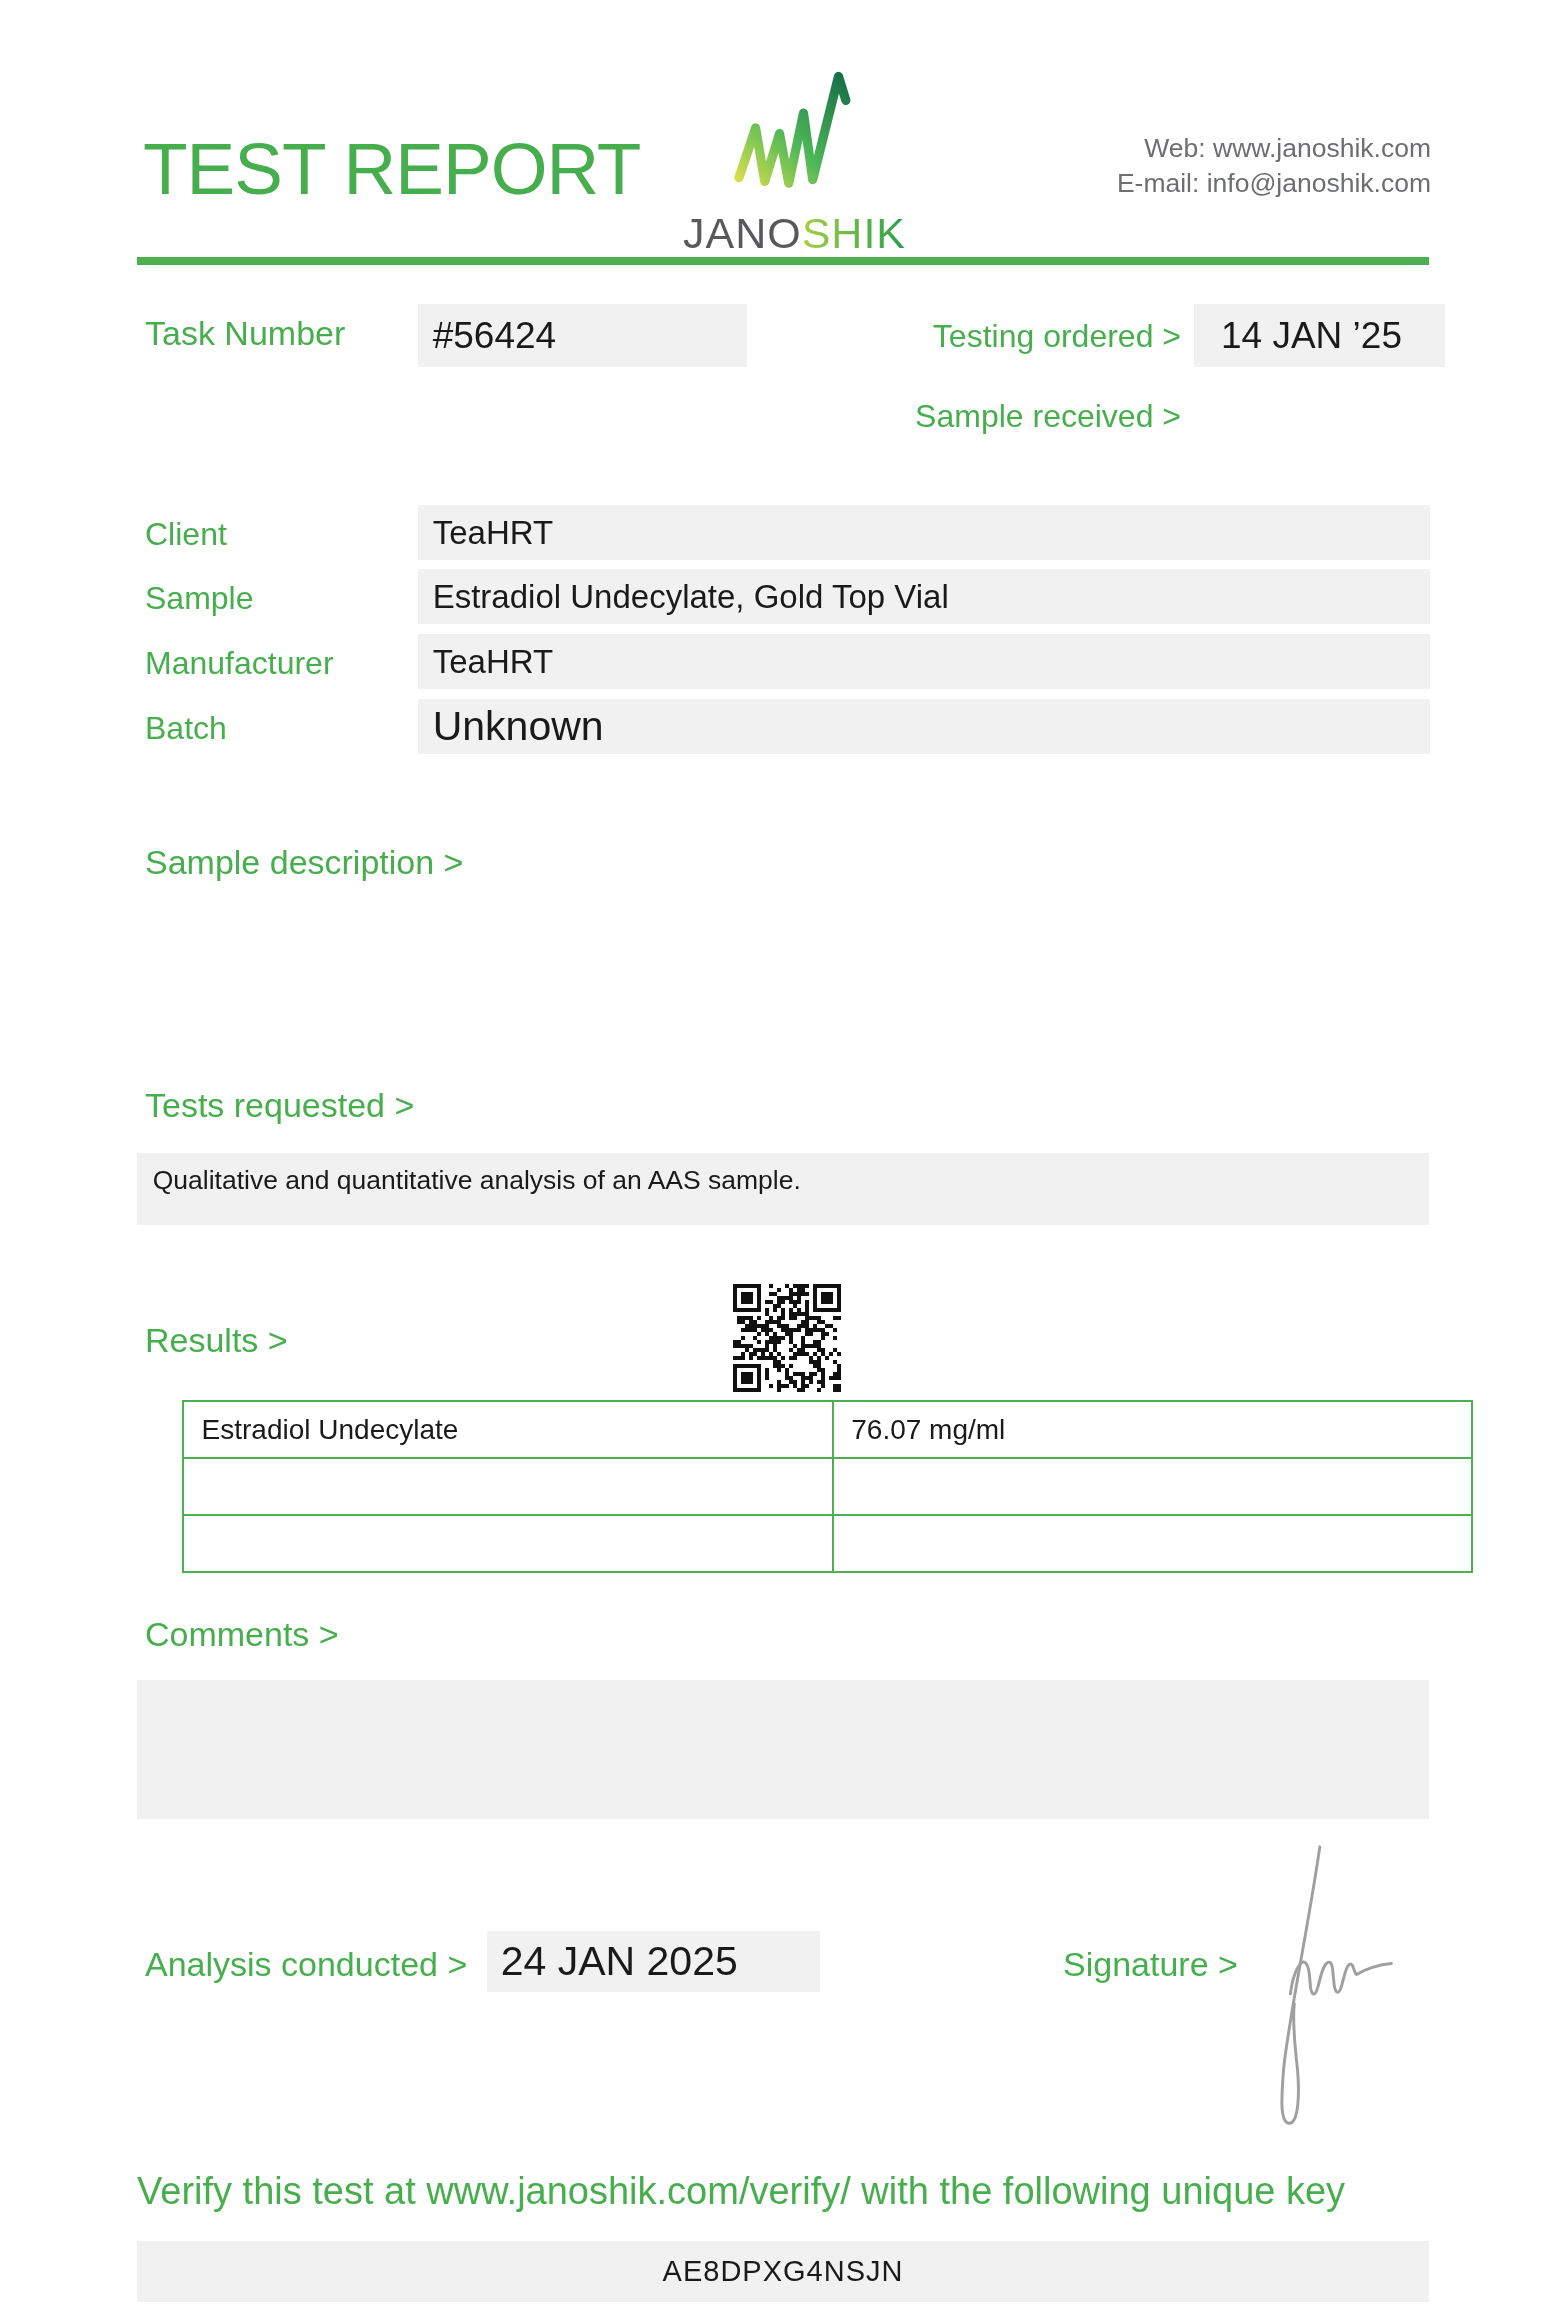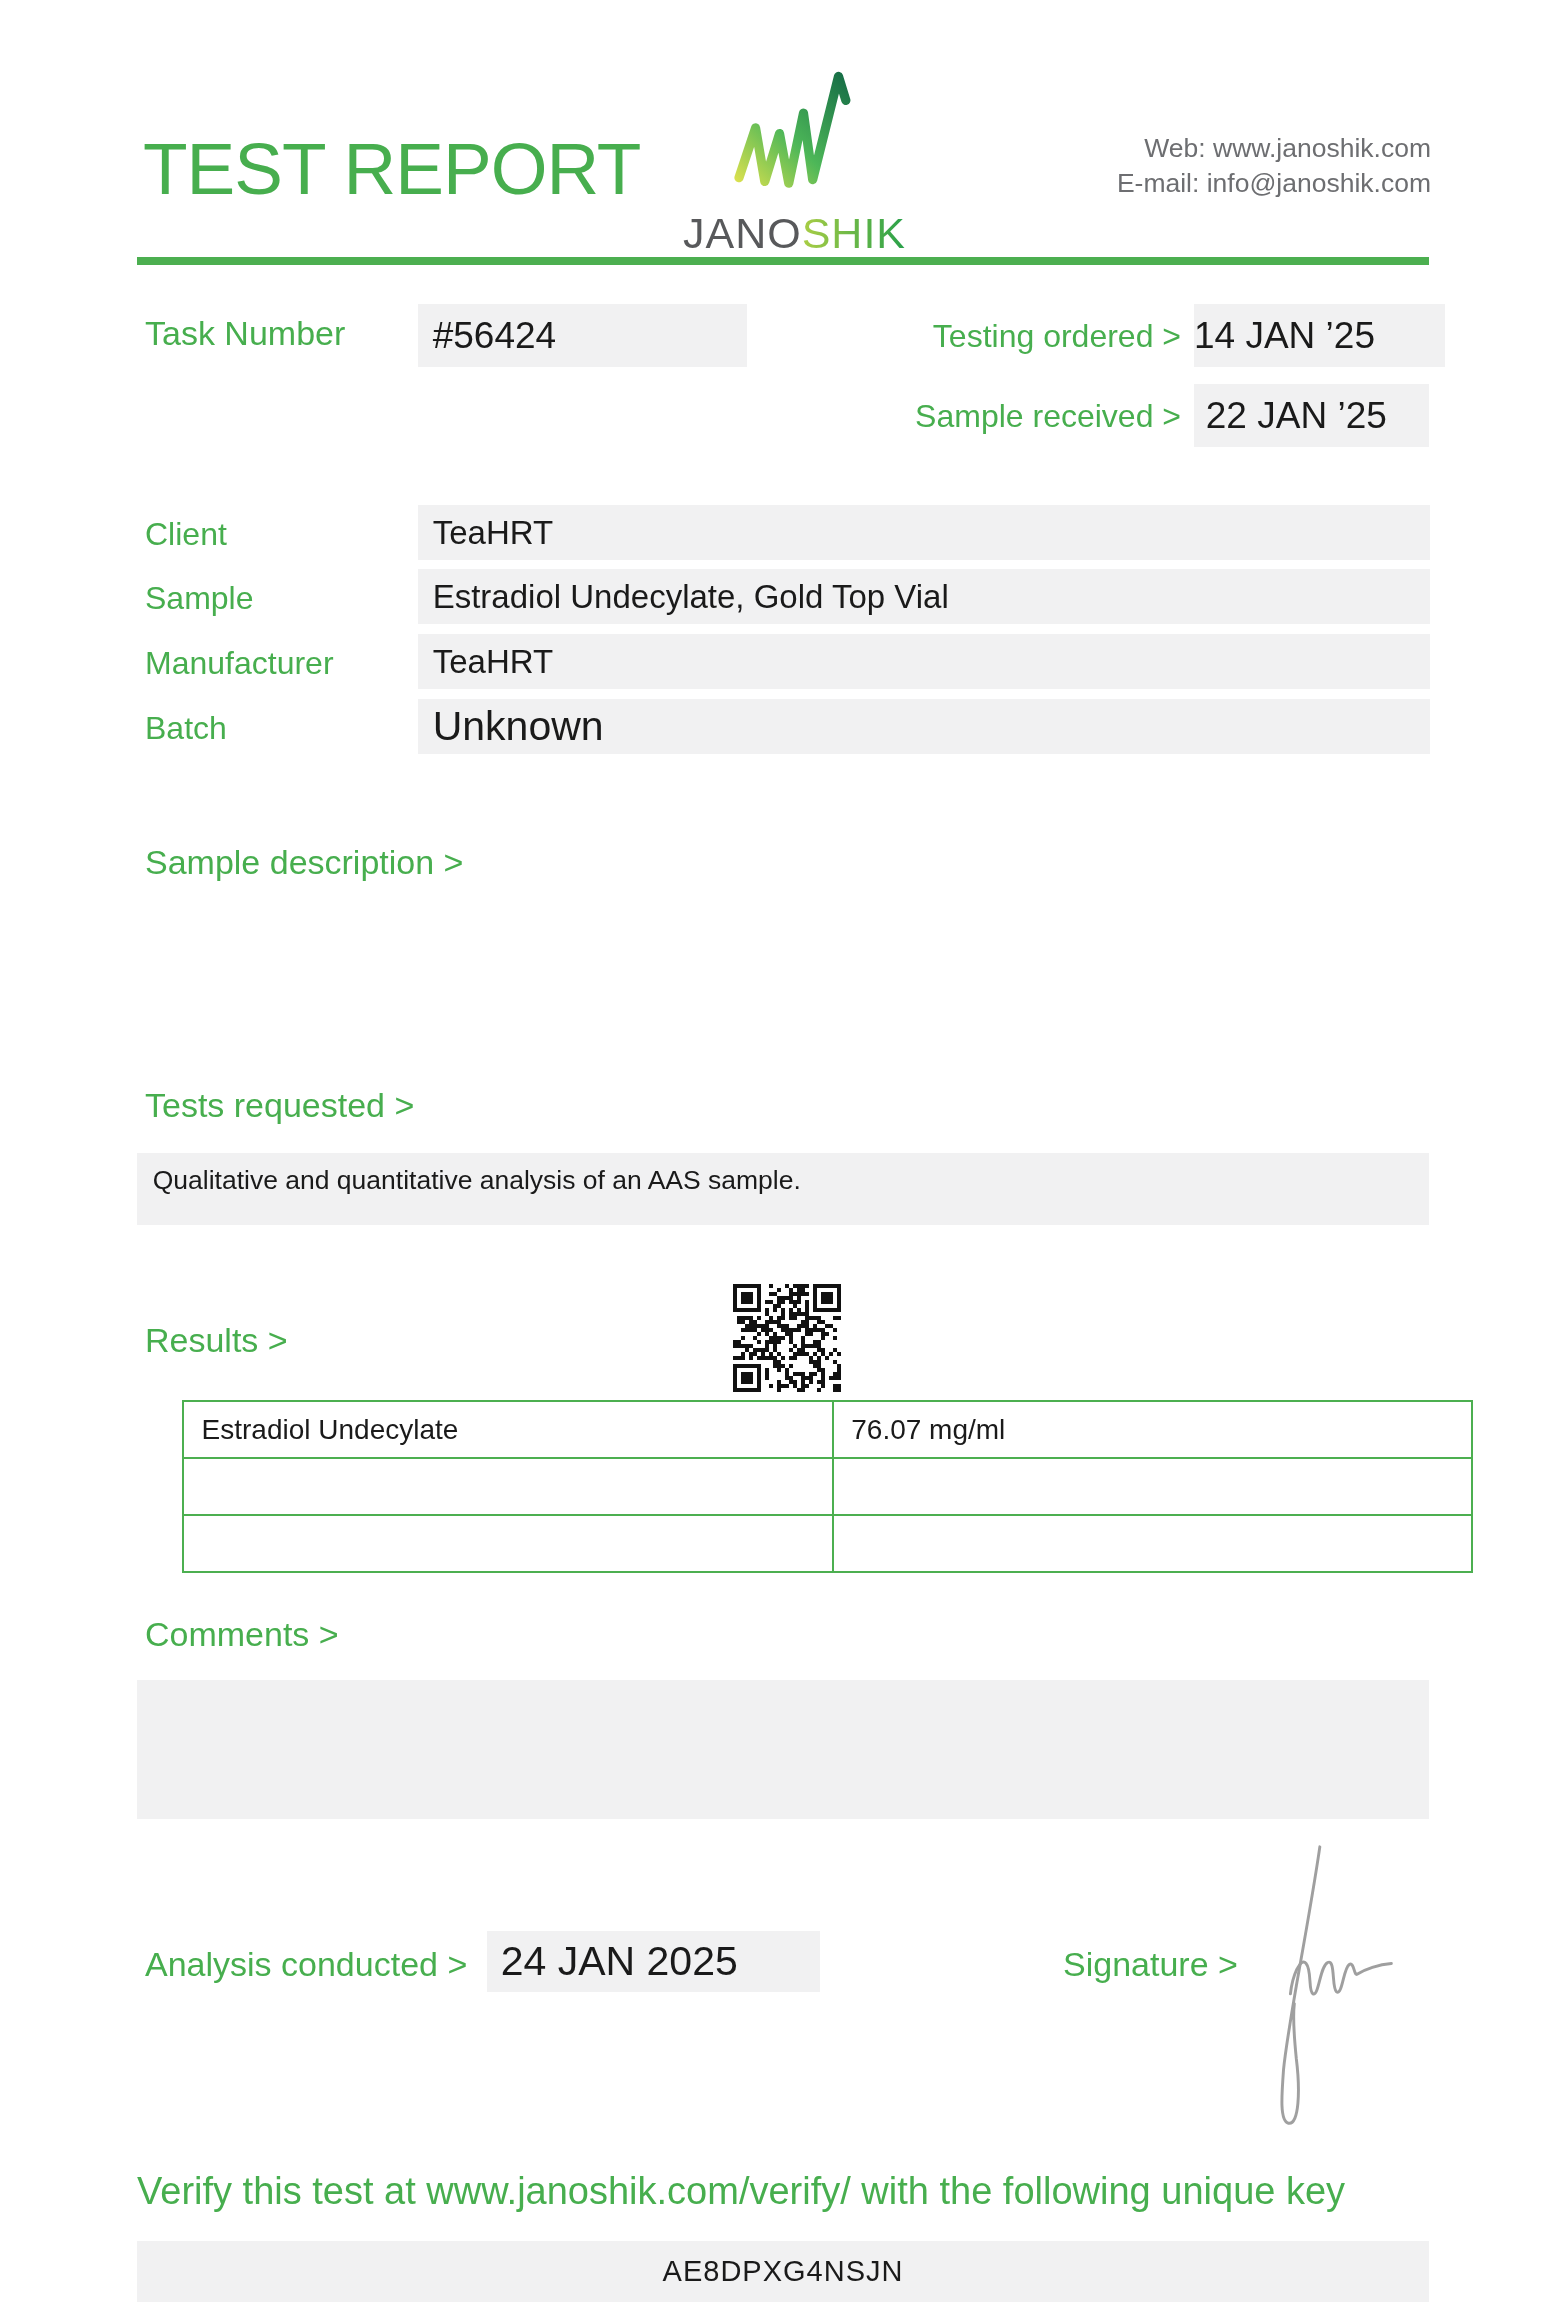--- a/index.html
+++ b/index.html
@@ -114,24 +114,23 @@
     <div>Web: www.janoshik.com</div>
     <div>E-mail: info@janoshik.com</div>
   </div>
 
   <div class="abs divider"></div>
 
   <div class="abs field-label" style="left:145px;top:314px;font-size:34px;">Task Number</div>
   <div class="abs value-box" style="left:418px;top:304px;width:329px;height:63px;font-size:37px;">#56424</div>
 
   <div class="abs field-label right-label" style="left:843px;top:318px;width:338px;">Testing ordered  &gt;</div>
-  <div class="abs value-box" style="left:1194px;top:304px;width:251px;height:63px;font-size:37px;padding-left:0;">14 JAN ’25</div>
+  <div class="abs value-box" style="left:1194px;top:304px;width:251px;height:63px;font-size:37px;padding-left:27px;">14 JAN ’25</div>
 
   <div class="abs field-label right-label" style="left:843px;top:398px;width:338px;">Sample received &gt;</div>
-  <div class="abs value-box" style="left:1194px;top:384px;width:235px;height:63px;font-size:37px;padding-left:11.8px;">22 JAN ’25</div>
 
   <div class="abs field-label" style="left:145px;top:516px;">Client</div>
   <div class="abs value-box" style="left:418px;top:505px;width:1012px;height:55px;font-size:33px;">TeaHRT</div>
 
   <div class="abs field-label" style="left:145px;top:580px;">Sample</div>
   <div class="abs value-box" style="left:418px;top:569px;width:1012px;height:55px;font-size:33px;">Estradiol Undecylate, Gold Top Vial</div>
 
   <div class="abs field-label" style="left:145px;top:645px;">Manufacturer</div>
   <div class="abs value-box" style="left:418px;top:634px;width:1012px;height:55px;font-size:33px;">TeaHRT</div>
 

